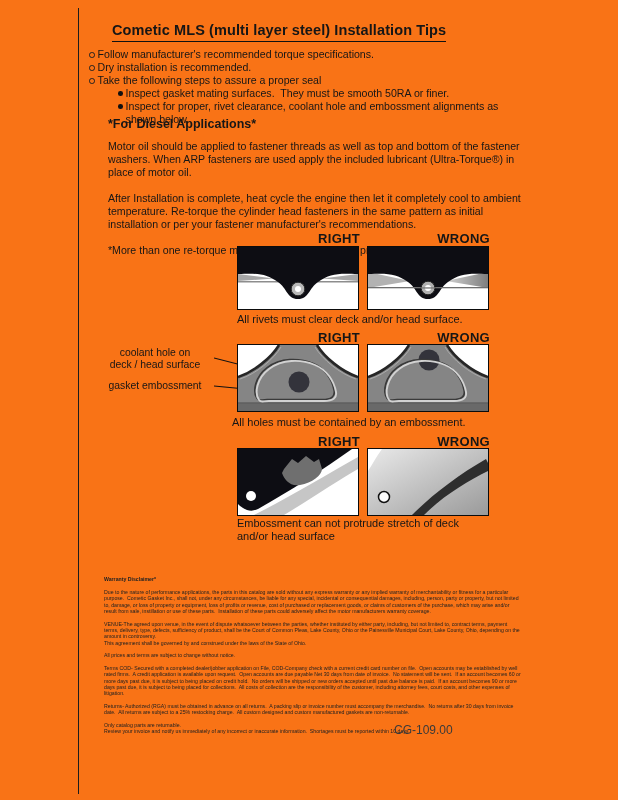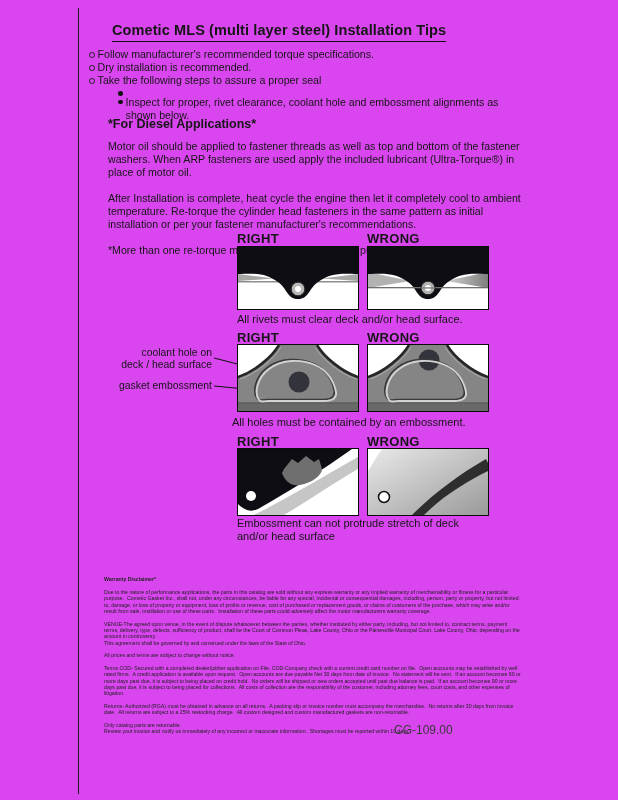--- a/index.html
+++ b/index.html
@@ -1,17 +1,17 @@
 <!DOCTYPE html>
 <html><head>
 <meta charset="utf-8">
 <style>
   html,body { margin:0; padding:0; background:#ffffff; }
   .page {
-    position:relative; width:618px; height:800px; background:#d946ef;
+    position:relative; width:618px; height:800px; background:#f97316;
     font-family:"Liberation Sans","DejaVu Sans",sans-serif; color:#161616;
     overflow:hidden;
   }
   .vrule { position:absolute; left:78px; top:8px; width:1.4px; height:786px; background:#1c1c1c; }
 
   .title {
     position:absolute; left:112px; top:22px; margin:0;
     font-size:14.5px; font-weight:bold; letter-spacing:.1px;
     border-bottom:1.6px solid #111; padding-bottom:2.5px; display:inline-block;
   }
@@ -21,26 +21,26 @@
   .tip-row.sub { margin-left:29px; }
   .ring { width:3.6px; height:3.6px; border:1.1px solid #222; border-radius:50%;
           display:inline-block; margin:4px 3px 0 0; flex:0 0 auto; }
   .dot  { width:4.6px; height:4.6px; background:#111; border-radius:50%;
           display:inline-block; margin:4px 3px 0 0; flex:0 0 auto; }
 
   .diesel { position:absolute; left:108px; top:117px; width:414px; }
   .diesel h2 { margin:0 0 9px 0; font-size:12.5px; font-weight:bold; }
   .diesel p { margin:0 0 13px 0; font-size:10.6px; line-height:13px; white-space:pre-wrap; }
 
-  .fig-header { position:absolute; width:123px; text-align:left;
+  .fig-header { position:absolute; width:123px; text-align:right;
                 font-size:13px; font-weight:bold; letter-spacing:.3px; }
   .figbox { position:absolute; width:120px; border:1.6px solid #0b0b0b; background:#fff; display:block; }
   .fig-caption { position:absolute; font-size:11px; line-height:12.5px; white-space:pre-line; }
 
-  .fig-label { position:absolute; left:98px; width:114px; text-align:right;
+  .fig-label { position:absolute; left:98px; width:114px; text-align:center;
                font-size:10.4px; line-height:11.5px; white-space:pre-line; }
   .leader-svg { position:absolute; left:214px; top:352px; }
 
   .disclaimer { position:absolute; left:104px; top:576px; width:419px;
                 font-size:5.2px; line-height:6.35px; color:#222; }
   .disclaimer .dhead { font-weight:bold; margin:0 0 6.5px 0; }
   .disclaimer p { margin:0 0 6.3px 0; white-space:pre-wrap; }
 
   .footer-code { position:absolute; left:394px; top:723px; font-size:12px; color:#3a3a3a; }
 </style>
@@ -60,20 +60,21 @@
     <div class="tip-row">
       <span class="ring"></span>
       <span>Dry installation is recommended.</span>
     </div>
     <div class="tip-row">
       <span class="ring"></span>
       <span>Take the following steps to assure a proper seal</span>
     </div>
     <div class="tip-row sub">
       <span class="dot"></span>
+      <span>Inspect gasket mating surfaces.  They must be smooth 50RA or finer.</span>
     </div>
     <div class="tip-row sub">
       <span class="dot"></span>
       <span>Inspect for proper, rivet clearance, coolant hole and embossment alignments as shown below.</span>
     </div>
   </div>
 
   <div class="diesel">
     <h2>*For Diesel Applications*</h2>
     <p>Motor oil should be applied to fastener threads as well as top and bottom of the fastener washers. When ARP fasteners are used apply the included lubricant (Ultra-Torque®) in place of motor oil.</p>

